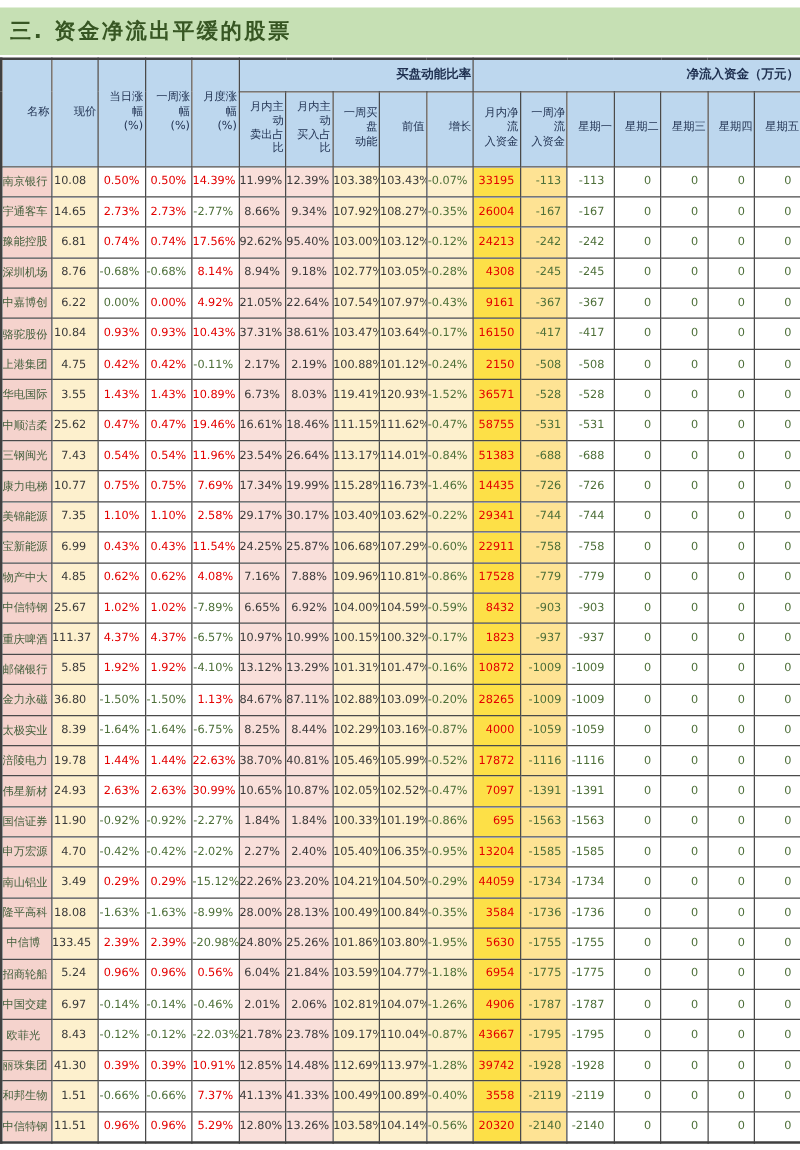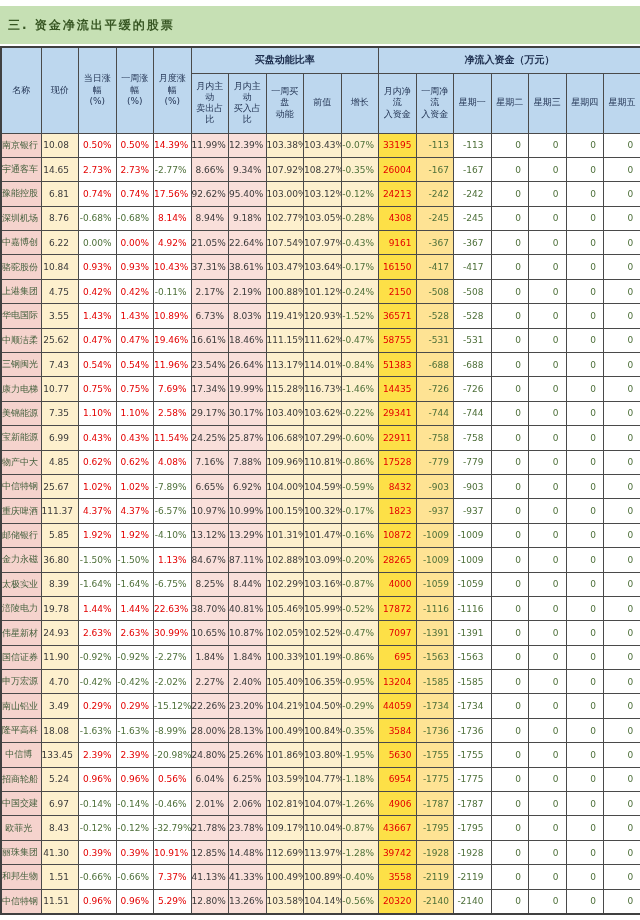--- a/index.html
+++ b/index.html
@@ -2,31 +2,31 @@
 <html><head>
 <meta charset="utf-8">
 <style>
   html,body{margin:0;padding:0;}
   body{
     width:640px;height:920px;overflow:hidden;background:#fff;
     font-family:"DejaVu Sans","Liberation Sans",sans-serif;
   }
   .title-bar{
     margin-top:6px;height:38px;background:#c6e0b4;color:#375623;
-    font-weight:bold;font-size:12px;line-height:38px;padding-left:8px;
+    font-weight:bold;font-size:17px;line-height:38px;padding-left:8px;
     letter-spacing:2px;box-sizing:border-box;
   }
   table{
     border-collapse:collapse;table-layout:fixed;width:640px;margin-top:2px;
     border:2px solid #404040;
   }
   th,td{border:1px solid #4a4a4a;overflow:hidden;white-space:nowrap;box-sizing:border-box;}
   thead th{
     background:#bdd7ee;color:#1f3050;font-size:9px;font-weight:normal;
-    text-align:center;white-space:pre-line;line-height:1.25;
+    text-align:right;white-space:pre-line;line-height:1.25;
   }
   th.group{font-weight:bold;font-size:10px;height:26px;}
   tr.sub-row th{height:60px;}
   tbody tr{height:24.4px;}
   td{font-size:9px;text-align:right;padding:0 4px 0 0;color:#3a3a3a;}
   td.c-name{text-align:center;padding-right:5px;background:#f5d3cd;color:#44603d;}
   td.c-price{background:#fdf0cd;padding-right:9px;margin-top:10px;}
   td.c-pink{background:#f9dfda;}
   td.c-yel{background:#fdf0cd;}
   td.c-gold{background:#fde047;color:#e30000;}
@@ -590,21 +590,21 @@
         <td class="c-day">0</td>
         <td class="c-day">0</td>
       </tr>
       <tr>
         <td class="c-name">招商轮船</td>
         <td class="c-price">5.24</td>
         <td class="c-pct pos">0.96%</td>
         <td class="c-pct pos">0.96%</td>
         <td class="c-pct pos">0.56%</td>
         <td class="c-pink">6.04%</td>
-        <td class="c-pink">6.25%</td>
+        <td class="c-pink">21.84%</td>
         <td class="c-yel">103.59%</td>
         <td class="c-yel">104.77%</td>
         <td class="c-yel neg">-1.18%</td>
         <td class="c-gold">6954</td>
         <td class="c-lgold">-1775</td>
         <td class="c-day">-1775</td>
         <td class="c-day">0</td>
         <td class="c-day">0</td>
         <td class="c-day">0</td>
         <td class="c-day">0</td>
@@ -626,21 +626,21 @@
         <td class="c-day">0</td>
         <td class="c-day">0</td>
         <td class="c-day">0</td>
         <td class="c-day">0</td>
       </tr>
       <tr>
         <td class="c-name">欧菲光</td>
         <td class="c-price">8.43</td>
         <td class="c-pct neg">-0.12%</td>
         <td class="c-pct neg">-0.12%</td>
-        <td class="c-pct neg">-32.79%</td>
+        <td class="c-pct neg">-22.03%</td>
         <td class="c-pink">21.78%</td>
         <td class="c-pink">23.78%</td>
         <td class="c-yel">109.17%</td>
         <td class="c-yel">110.04%</td>
         <td class="c-yel neg">-0.87%</td>
         <td class="c-gold">43667</td>
         <td class="c-lgold">-1795</td>
         <td class="c-day">-1795</td>
         <td class="c-day">0</td>
         <td class="c-day">0</td>

